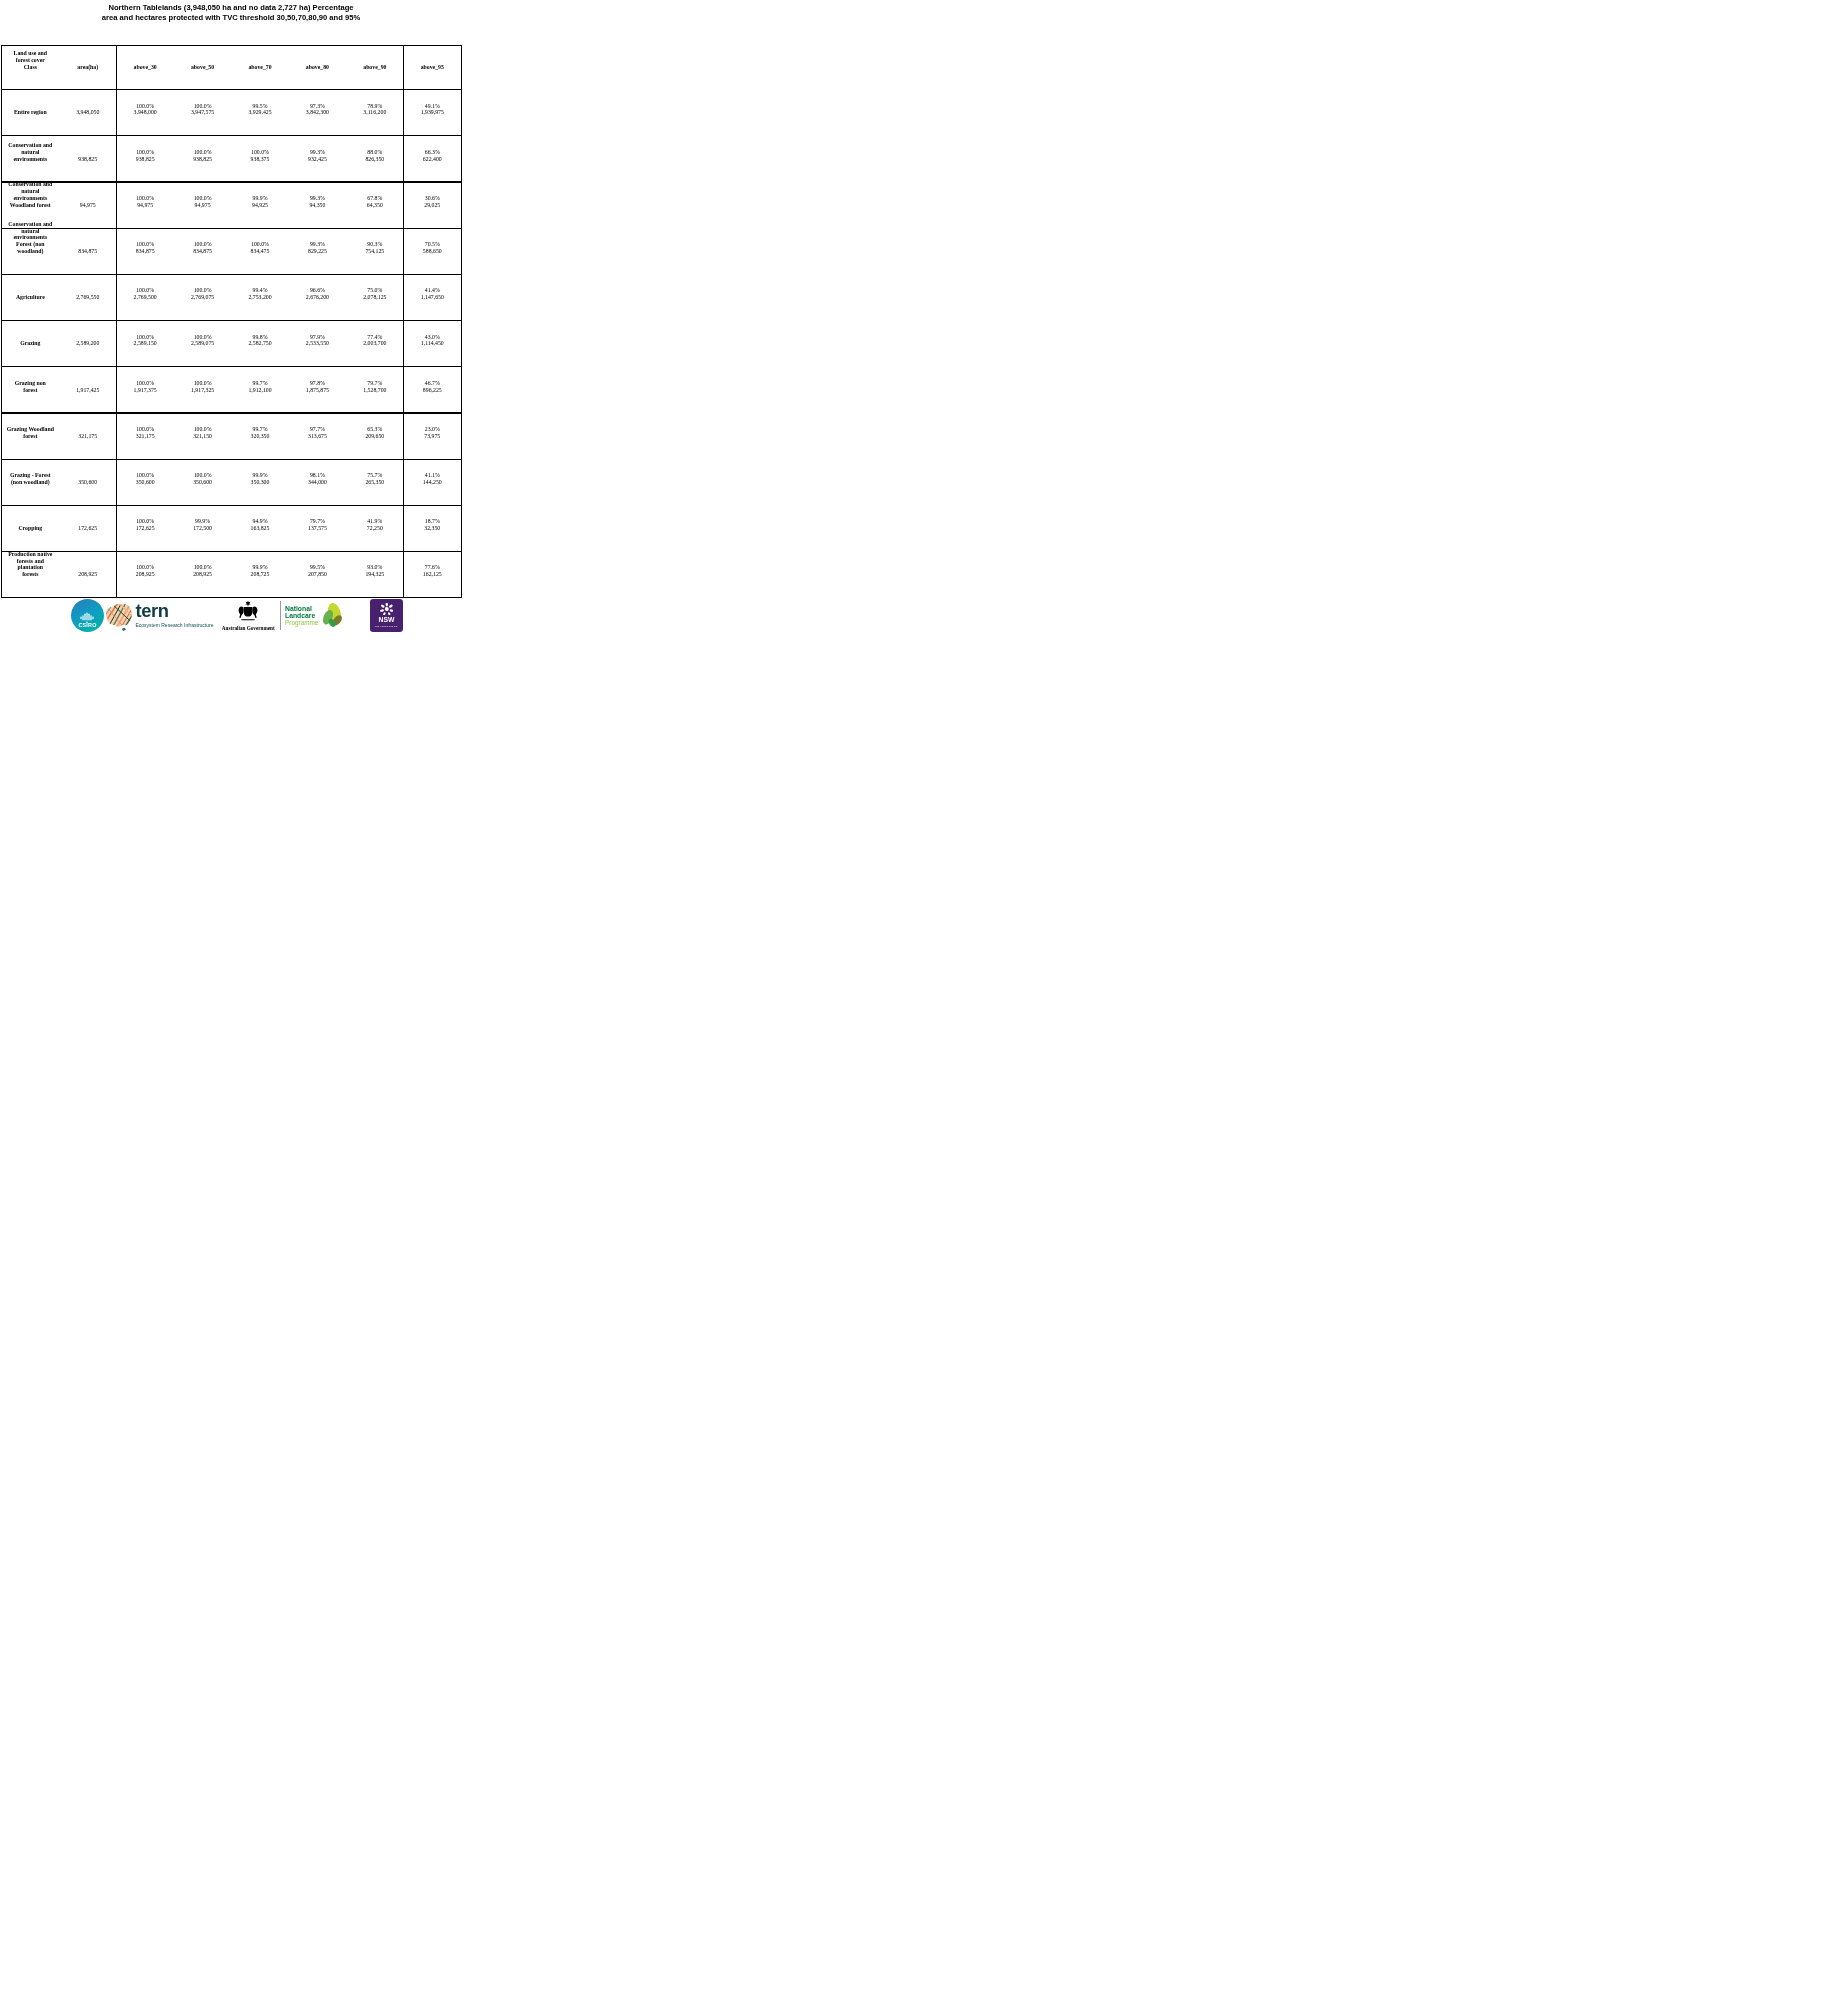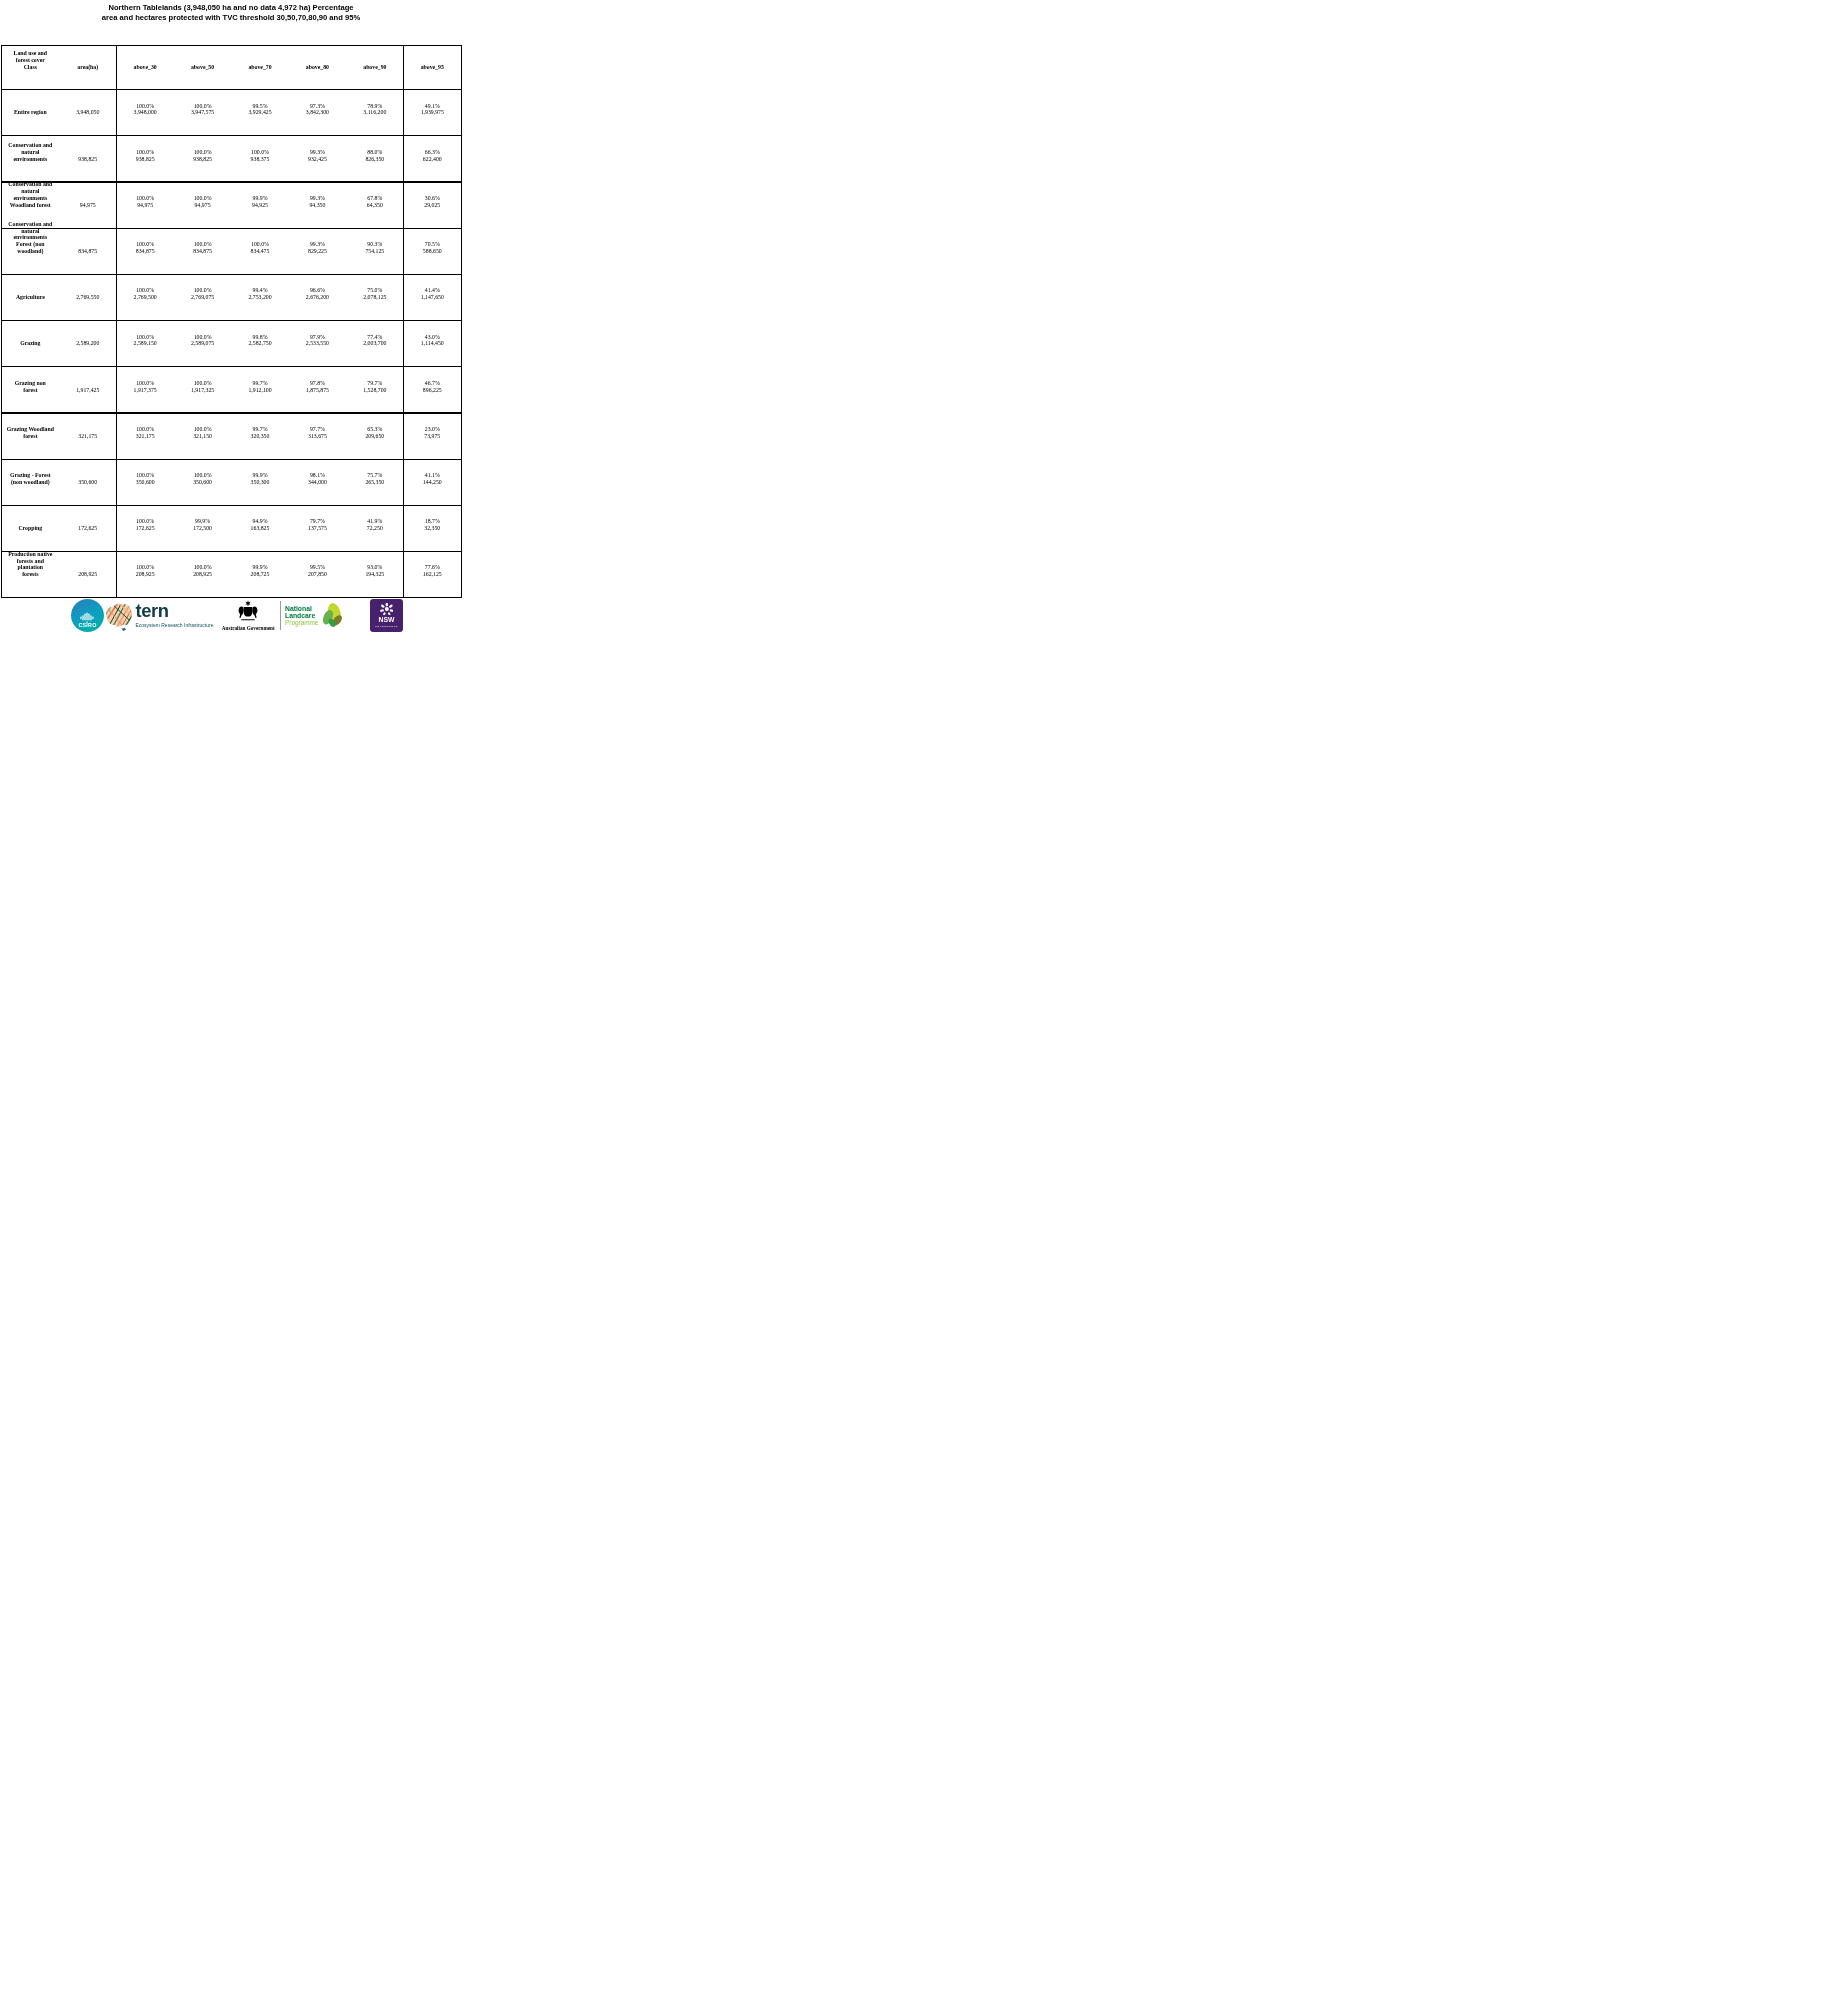--- a/index.html
+++ b/index.html
@@ -41,21 +41,21 @@
   .nsw{margin-left:26px;flex:none;width:33px;height:33px;background:#47206e;border-radius:3.2px;
        display:flex;flex-direction:column;align-items:center;justify-content:center;}
   .nsw-word{color:#fff;font-weight:bold;font-size:6.8px;line-height:1;margin-top:1.2px;}
   .nsw-sub{color:#fff;font-size:2.4px;letter-spacing:0.6px;margin-top:1.2px;}
 </style>
 </head>
 <body>
 
 <div class="page">
 
-  <div class="title">Northern Tablelands (3,948,050 ha and no data 4,972 ha) Percentage
+  <div class="title">Northern Tablelands (3,948,050 ha and no data 2,727 ha) Percentage
 area and hectares protected with TVC threshold 30,50,70,80,90 and 95%</div>
 
   <div class="grid" id="grid">
     <div class="cell head">Land use and
 forest cover
 Class</div>
     <div class="cell head">area(ha)</div>
     <div class="cell head">above_30</div>
     <div class="cell head">above_50</div>
     <div class="cell head">above_70</div>

